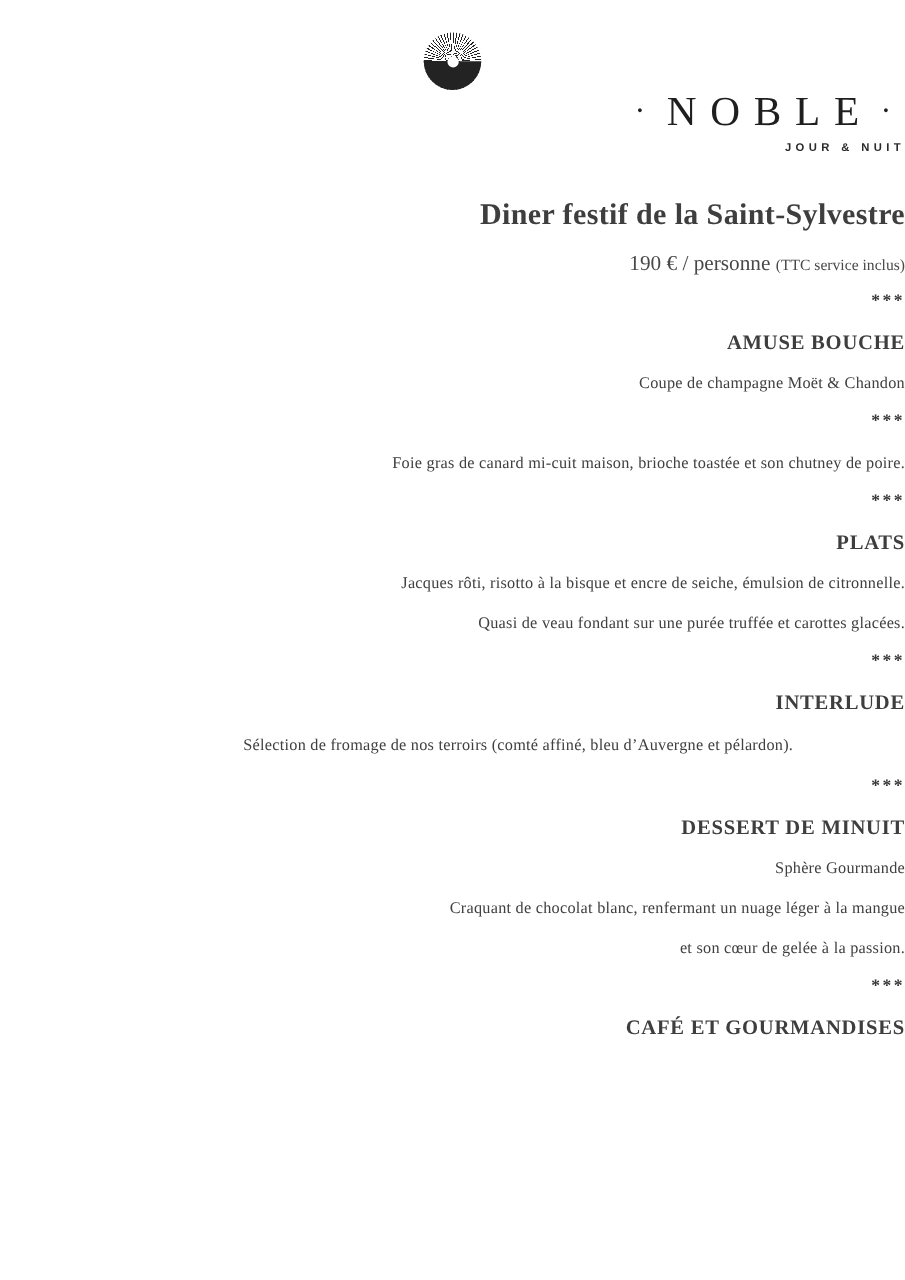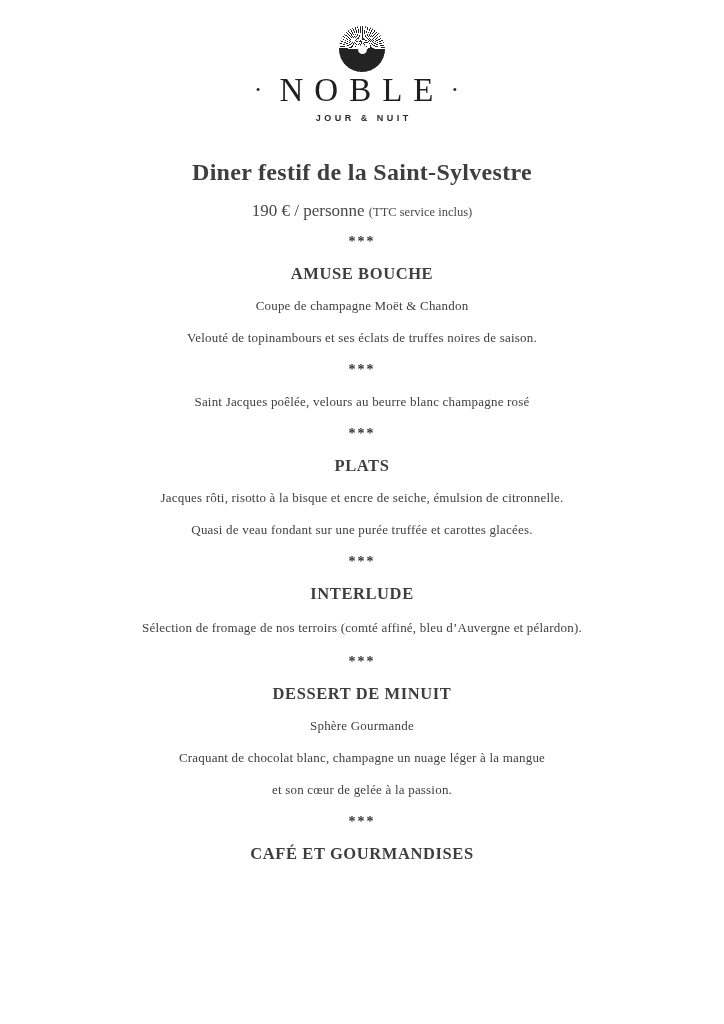--- a/index.html
+++ b/index.html
@@ -6,21 +6,21 @@
   html, body { width: 724px; height: 1024px; }
   body {
     background: #ffffff;
     font-family: "Liberation Serif", "DejaVu Serif", serif;
     color: #474747;
     overflow: hidden;
   }
   .page {
     width: 724px; height: 904px;
     padding-top: 26px;
-    text-align: center;
+    text-align: right;
   }
 
   
   .brand { margin-bottom: 36px; }
   .sun-logo {
     width: 46px; height: 46px;
     margin: 0 auto;
     border-radius: 50%;
     background: repeating-conic-gradient(from -90deg, #232323 0deg 2.1deg, transparent 2.1deg 6.5deg);
     position: relative;
@@ -112,36 +112,35 @@
     </div>
     <div class="brand-tagline">JOUR &amp; NUIT</div>
   </header>
 
   <h1 class="menu-title">Diner festif de la Saint-Sylvestre</h1>
   <p class="menu-price"><span>190 € / personne</span> <span class="price-note">(TTC service inclus)</span></p>
 
   <div class="menu-line separator">***</div>
   <h2 class="menu-line section-heading">AMUSE BOUCHE</h2>
   <p class="menu-line">Coupe de champagne Moët &amp; Chandon</p>
-  <p class="menu-line">Velouté de topinambours et ses éclats de truffes noires de saison.</p>
 
   <div class="menu-line separator">***</div>
-  <p class="menu-line">Saint Jacques poêlée, velours au beurre blanc champagne rosé</p>
+  <p class="menu-line">Foie gras de canard mi-cuit maison, brioche toastée et son chutney de poire.</p>
 
   <div class="menu-line separator">***</div>
   <h2 class="menu-line section-heading">PLATS</h2>
   <p class="menu-line">Jacques rôti, risotto à la bisque et encre de seiche, émulsion de citronnelle.</p>
   <p class="menu-line">Quasi de veau fondant sur une purée truffée et carottes glacées.</p>
 
   <div class="menu-line separator">***</div>
   <h2 class="menu-line section-heading">INTERLUDE</h2>
   <p class="menu-line wrap-narrow">Sélection de fromage de nos terroirs (comté affiné, bleu d’Auvergne et pélardon).</p>
 
   <div class="menu-line separator">***</div>
   <h2 class="menu-line section-heading">DESSERT DE MINUIT</h2>
   <p class="menu-line">Sphère Gourmande</p>
-  <p class="menu-line">Craquant de chocolat blanc, champagne un nuage léger à la mangue</p>
+  <p class="menu-line">Craquant de chocolat blanc, renfermant un nuage léger à la mangue</p>
   <p class="menu-line">et son cœur de gelée à la passion.</p>
 
   <div class="menu-line separator">***</div>
   <h2 class="menu-line section-heading">CAFÉ ET GOURMANDISES</h2>
 
 </div>
 
 </body></html>

